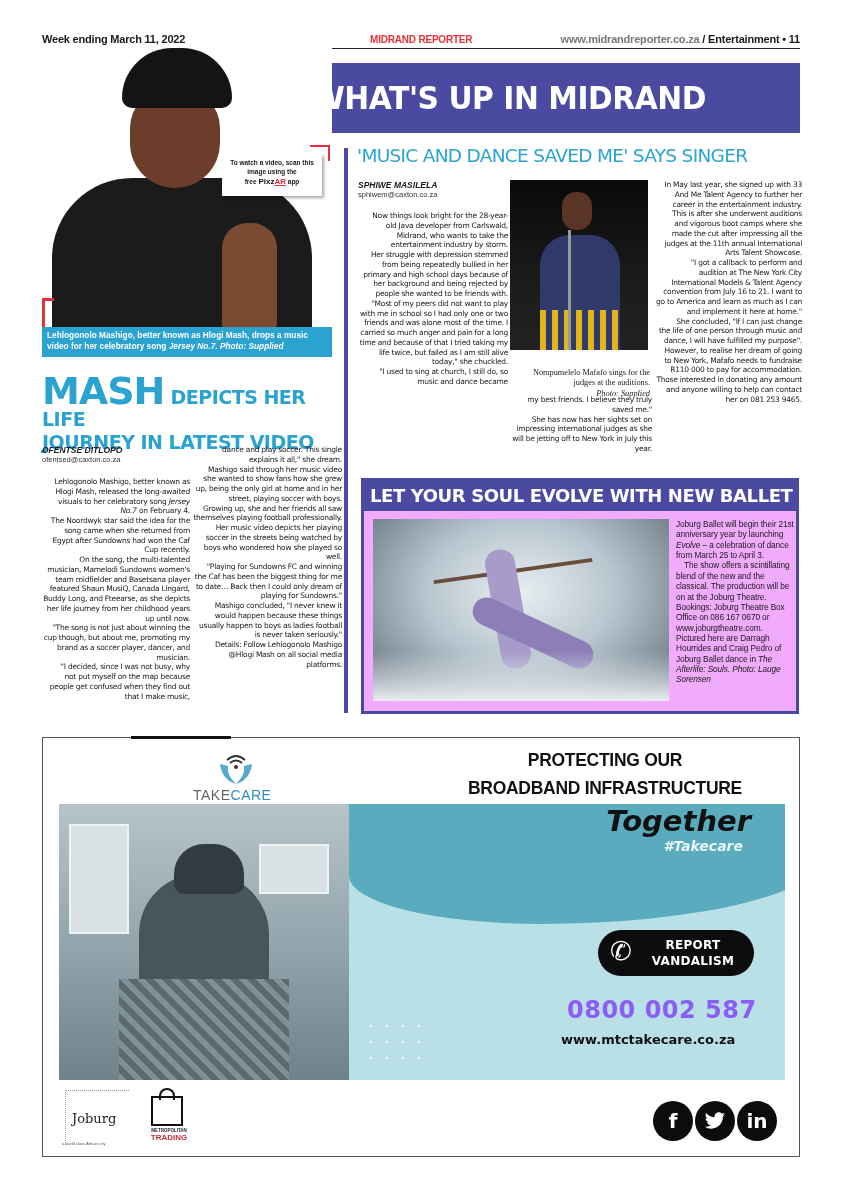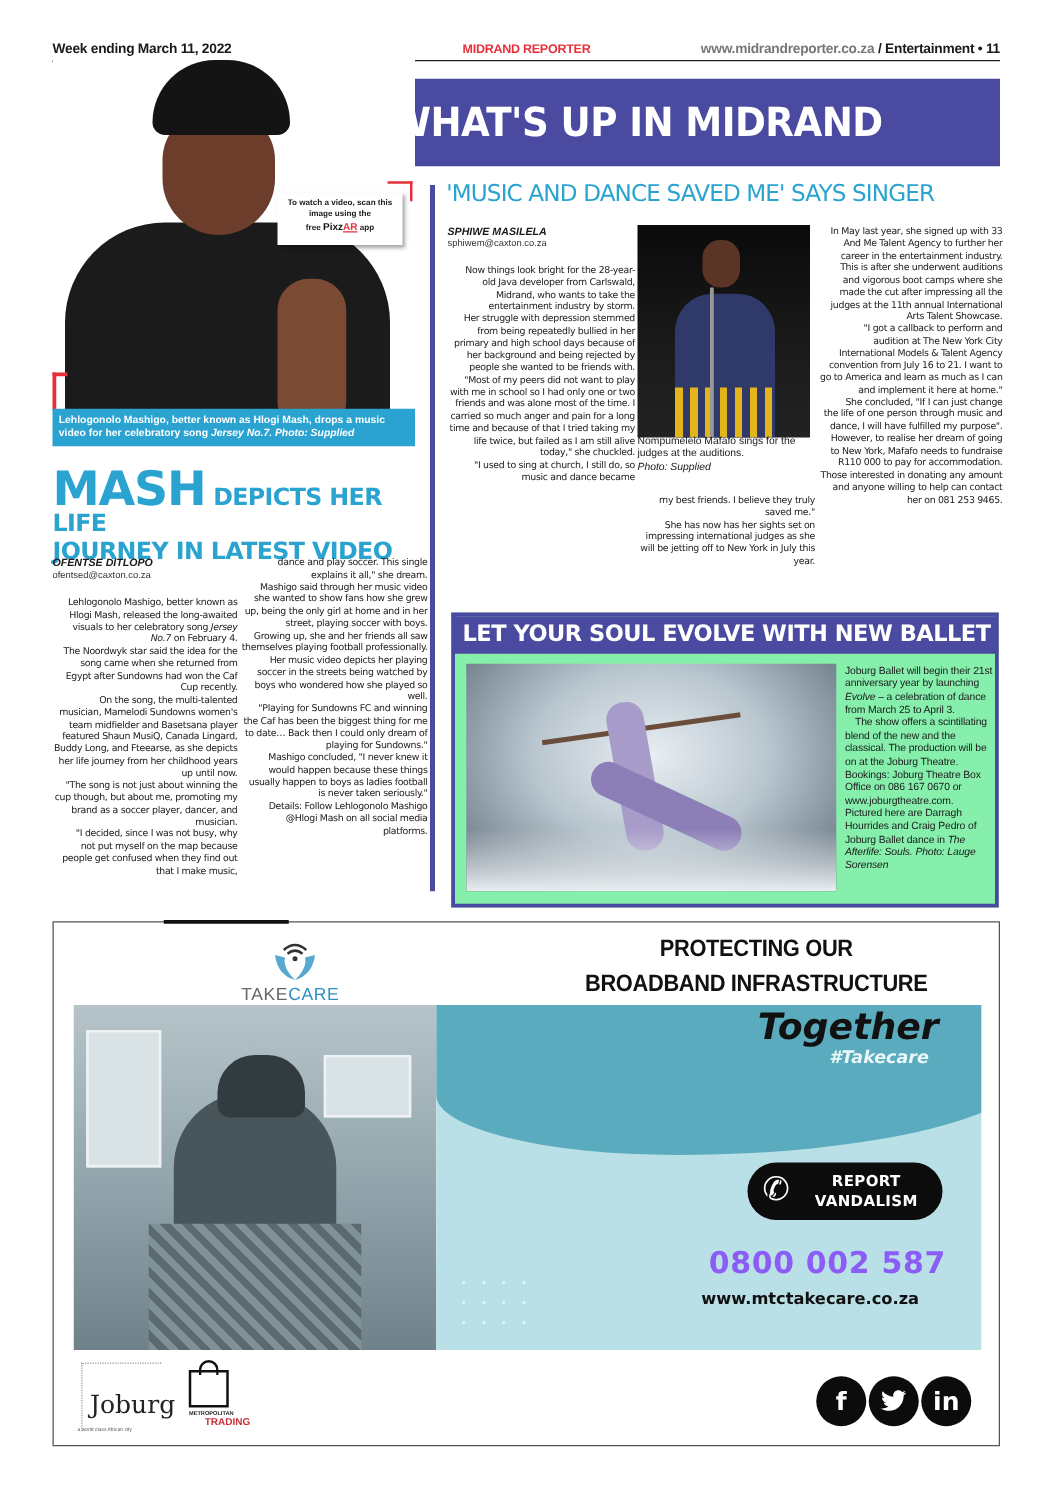--- a/index.html
+++ b/index.html
@@ -52,25 +52,25 @@
 
   .vbar { position: absolute; left: 344px; top: 148px; width: 4px; height: 565px; background: #4a4aa0; }
 
   
   .music-head { position: absolute; left: 357px; top: 145px; color: #2aa3d0; font-family: "DejaVu Sans", sans-serif; font-weight: normal; font-size: 18.5px; letter-spacing: -0.7px; white-space: nowrap; }
   .singer-photo { position: absolute; left: 510px; top: 180px; width: 138px; height: 170px; background: linear-gradient(180deg, #0a0a0a 0%, #1b1b1b 60%, #222 100%); overflow: hidden; }
   .singer-photo .dress { position: absolute; left: 30px; top: 55px; width: 80px; height: 115px; background: #2f3a6b; border-radius: 30px 30px 4px 4px; }
   .singer-photo .pattern { position: absolute; left: 30px; top: 130px; width: 80px; height: 40px; background: repeating-linear-gradient(90deg, #e2b61b 0 6px, #2f3a6b 6px 12px); }
   .singer-photo .head { position: absolute; left: 52px; top: 12px; width: 30px; height: 38px; background: #5a3424; border-radius: 14px; }
   .singer-photo .mic { position: absolute; left: 58px; top: 50px; width: 3px; height: 120px; background: #999; }
-  .singer-caption { position: absolute; left: 510px; top: 347px; width: 140px; font-size: 8.3px; line-height: 1.25; font-family: Liberation Sans, sans-serif; }
+  .singer-caption { position: absolute; left: 510px; top: 368px; width: 140px; font-size: 8.3px; line-height: 1.25; font-family: Liberation Serif, serif; text-align: right; }
   .singer-caption i { font-style: italic; }
 
   
-  .ballet-box { position: absolute; left: 361px; top: 490px; width: 438px; height: 236px; border: 3px solid #4a4aa0; background: #86efac; }
+  .ballet-box { position: absolute; left: 361px; top: 478px; width: 438px; height: 236px; border: 3px solid #4a4aa0; background: #f0abfc; }
   .ballet-title { position: absolute; left: 0; top: 0; width: 432px; height: 30px; background: #4a4aa0; color: #fff; font-family: "DejaVu Sans", sans-serif; font-weight: bold; font-size: 18px; padding: 4px 6px; letter-spacing: -0.4px; white-space: nowrap; }
   .ballet-photo { position: absolute; left: 9px; top: 38px; width: 296px; height: 182px; background: radial-gradient(ellipse at 50% 40%, #e8eef2 0%, #b9c6cf 45%, #5c6a76 100%); overflow: hidden; }
   .ballet-photo .dancer1 { position: absolute; left: 120px; top: 30px; width: 30px; height: 120px; background: #a79bc9; border-radius: 14px; transform: rotate(-10deg); }
   .ballet-photo .dancer2 { position: absolute; left: 95px; top: 100px; width: 130px; height: 28px; background: #8c7fb8; border-radius: 14px; transform: rotate(25deg); }
   .ballet-photo .arm { position: absolute; left: 60px; top: 50px; width: 160px; height: 4px; background: #6b4d3c; transform: rotate(-8deg); }
   .ballet-photo .fog { position: absolute; left: 0; bottom: 0; width: 100%; height: 50px; background: linear-gradient(0deg, #e9eef1, rgba(233,238,241,0)); }
   .ballet-text { position: absolute; left: 312px; top: 38px; width: 120px; font-size: 8.3px; line-height: 1.25; font-family: "Liberation Sans", sans-serif; letter-spacing: -0.1px; }
   .ballet-text p { text-indent: 8px; }
   .ballet-text p.noind { text-indent: 0; }
   .ballet-text i { font-style: italic; }
@@ -91,27 +91,27 @@
   .ad .teal .wave { position: absolute; left: 0; top: 0; width: 480px; height: 120px; background: #5aabbd; border-radius: 0 0 60% 40%; }
   .ad .together { position: absolute; right: 48px; top: 66px; font-family: "DejaVu Sans", sans-serif; font-weight: bold; font-style: italic; font-size: 29px; color: #111; }
   .ad .hashtag { position: absolute; right: 56px; top: 100px; font-family: "DejaVu Sans", sans-serif; font-weight: bold; font-style: italic; font-size: 14px; color: #eaf7f9; }
   .ad .report { position: absolute; left: 555px; top: 192px; width: 156px; height: 46px; background: #0c0c0c; border-radius: 23px; color: #fff; }
   .ad .report .phone { position: absolute; left: 12px; top: 8px; font-size: 26px; color: #fff; line-height: 1; }
   .ad .report .label { position: absolute; left: 40px; top: 7px; width: 110px; text-align: center; font-weight: bold; font-size: 12px; line-height: 1.35; font-family: "DejaVu Sans", sans-serif; letter-spacing: 0.3px; }
   .ad .phone-num { position: absolute; left: 524px; top: 258px; font-family: "DejaVu Sans", sans-serif; font-weight: bold; font-size: 24px; color: #8b5cf6; letter-spacing: 0.5px; }
   .ad .site { position: absolute; left: 518px; top: 294px; font-family: "DejaVu Sans", sans-serif; font-weight: bold; font-size: 13px; color: #111; }
   .ad .dots { position: absolute; left: 320px; top: 280px; width: 70px; height: 50px; background-image: radial-gradient(#eef8fa 1.2px, transparent 1.3px); background-size: 16px 16px; }
   .ad .joburg { position: absolute; left: 22px; top: 352px; width: 64px; height: 55px; border-left: 1px dotted #999; border-top: 1px dotted #999; }
-  .ad .joburg .name { position: absolute; left: 6px; top: 20px; font-family: "DejaVu Serif", serif; font-size: 20px; color: #222; }
+  .ad .joburg .name { position: absolute; left: 6px; top: 20px; font-family: "DejaVu Serif", serif; font-size: 13px; color: #222; }
   .ad .joburg .tag { position: absolute; left: -4px; top: 50px; width: 90px; font-size: 4px; color: #555; white-space: nowrap; }
   .ad .mtc { position: absolute; left: 104px; top: 350px; width: 40px; height: 60px; }
   .ad .mtc .bag { position: absolute; left: 4px; top: 8px; width: 32px; height: 30px; border: 2px solid #111; }
   .ad .mtc .handle { position: absolute; left: 12px; top: 0; width: 16px; height: 12px; border: 2px solid #111; border-bottom: none; border-radius: 8px 8px 0 0; }
   .ad .mtc .t1 { position: absolute; left: 0; top: 40px; width: 44px; font-size: 4.5px; font-weight: bold; color: #222; text-align: center; }
-  .ad .mtc .t2 { position: absolute; left: 13px; top: 45px; width: 44px; font-size: 8px; font-weight: bold; color: #c9303a; text-align: center; }
+  .ad .mtc .t2 { position: absolute; left: 0; top: 45px; width: 44px; font-size: 8px; font-weight: bold; color: #c9303a; text-align: center; }
   .ad .social { position: absolute; left: 610px; top: 363px; display: flex; gap: 2px; }
   .ad .social .s { width: 40px; height: 40px; border-radius: 50%; background: #0c0c0c; color: #fff; display: flex; align-items: center; justify-content: center; font-weight: bold; font-family: "DejaVu Sans", sans-serif; font-size: 20px; }
 </style>
 </head>
 <body>
 
 <div class="masthead">
   <span class="week">Week ending March 11, 2022</span>
   <span class="paper">MIDRAND REPORTER</span>
   <span class="right"><span class="url">www.midrandreporter.co.za</span><span> / </span><span>Entertainment • 11</span></span>

